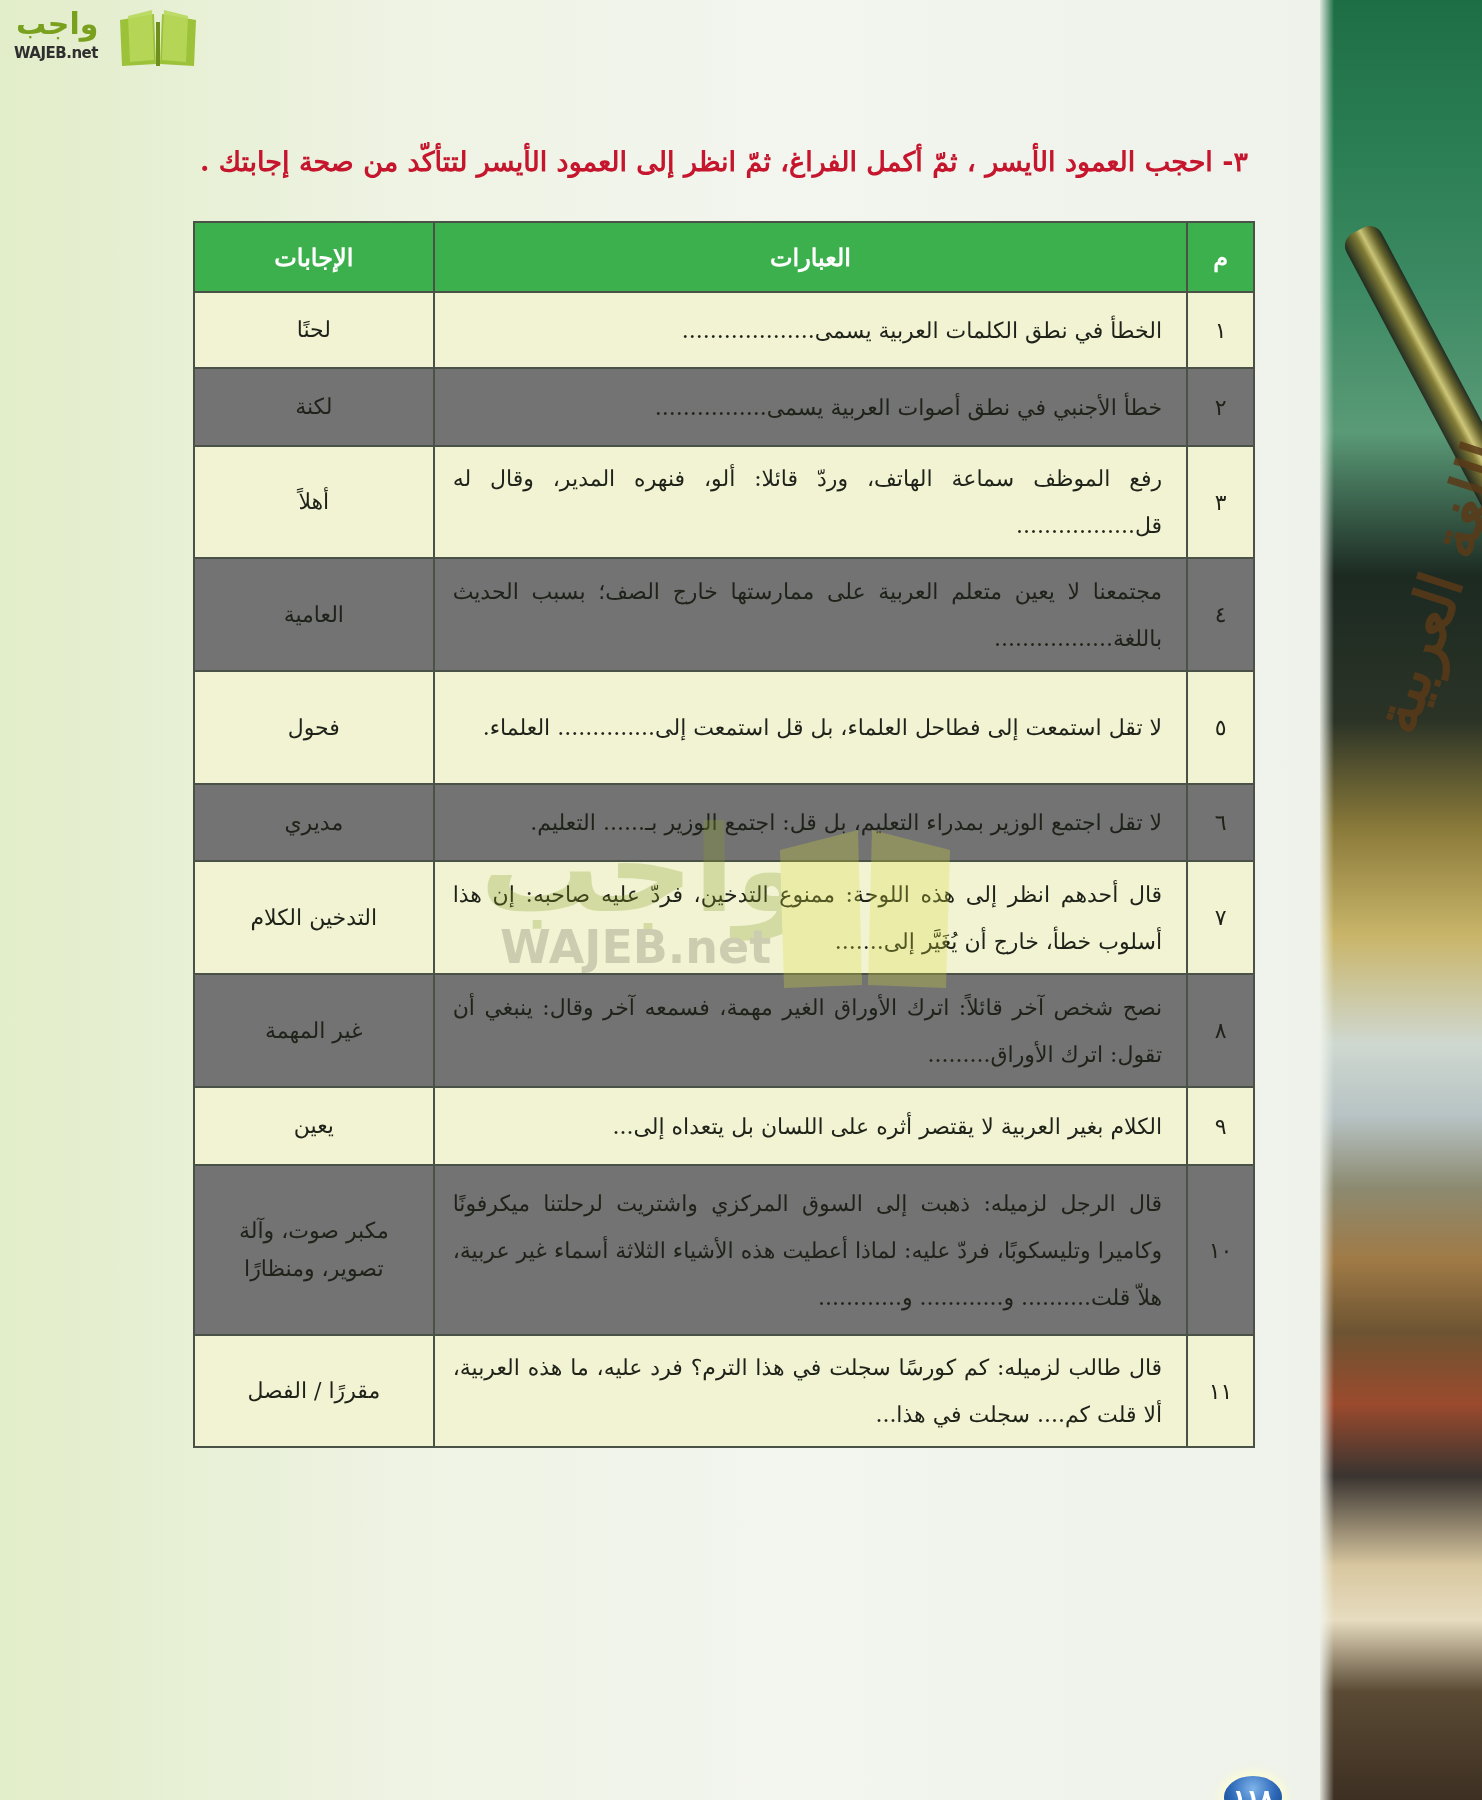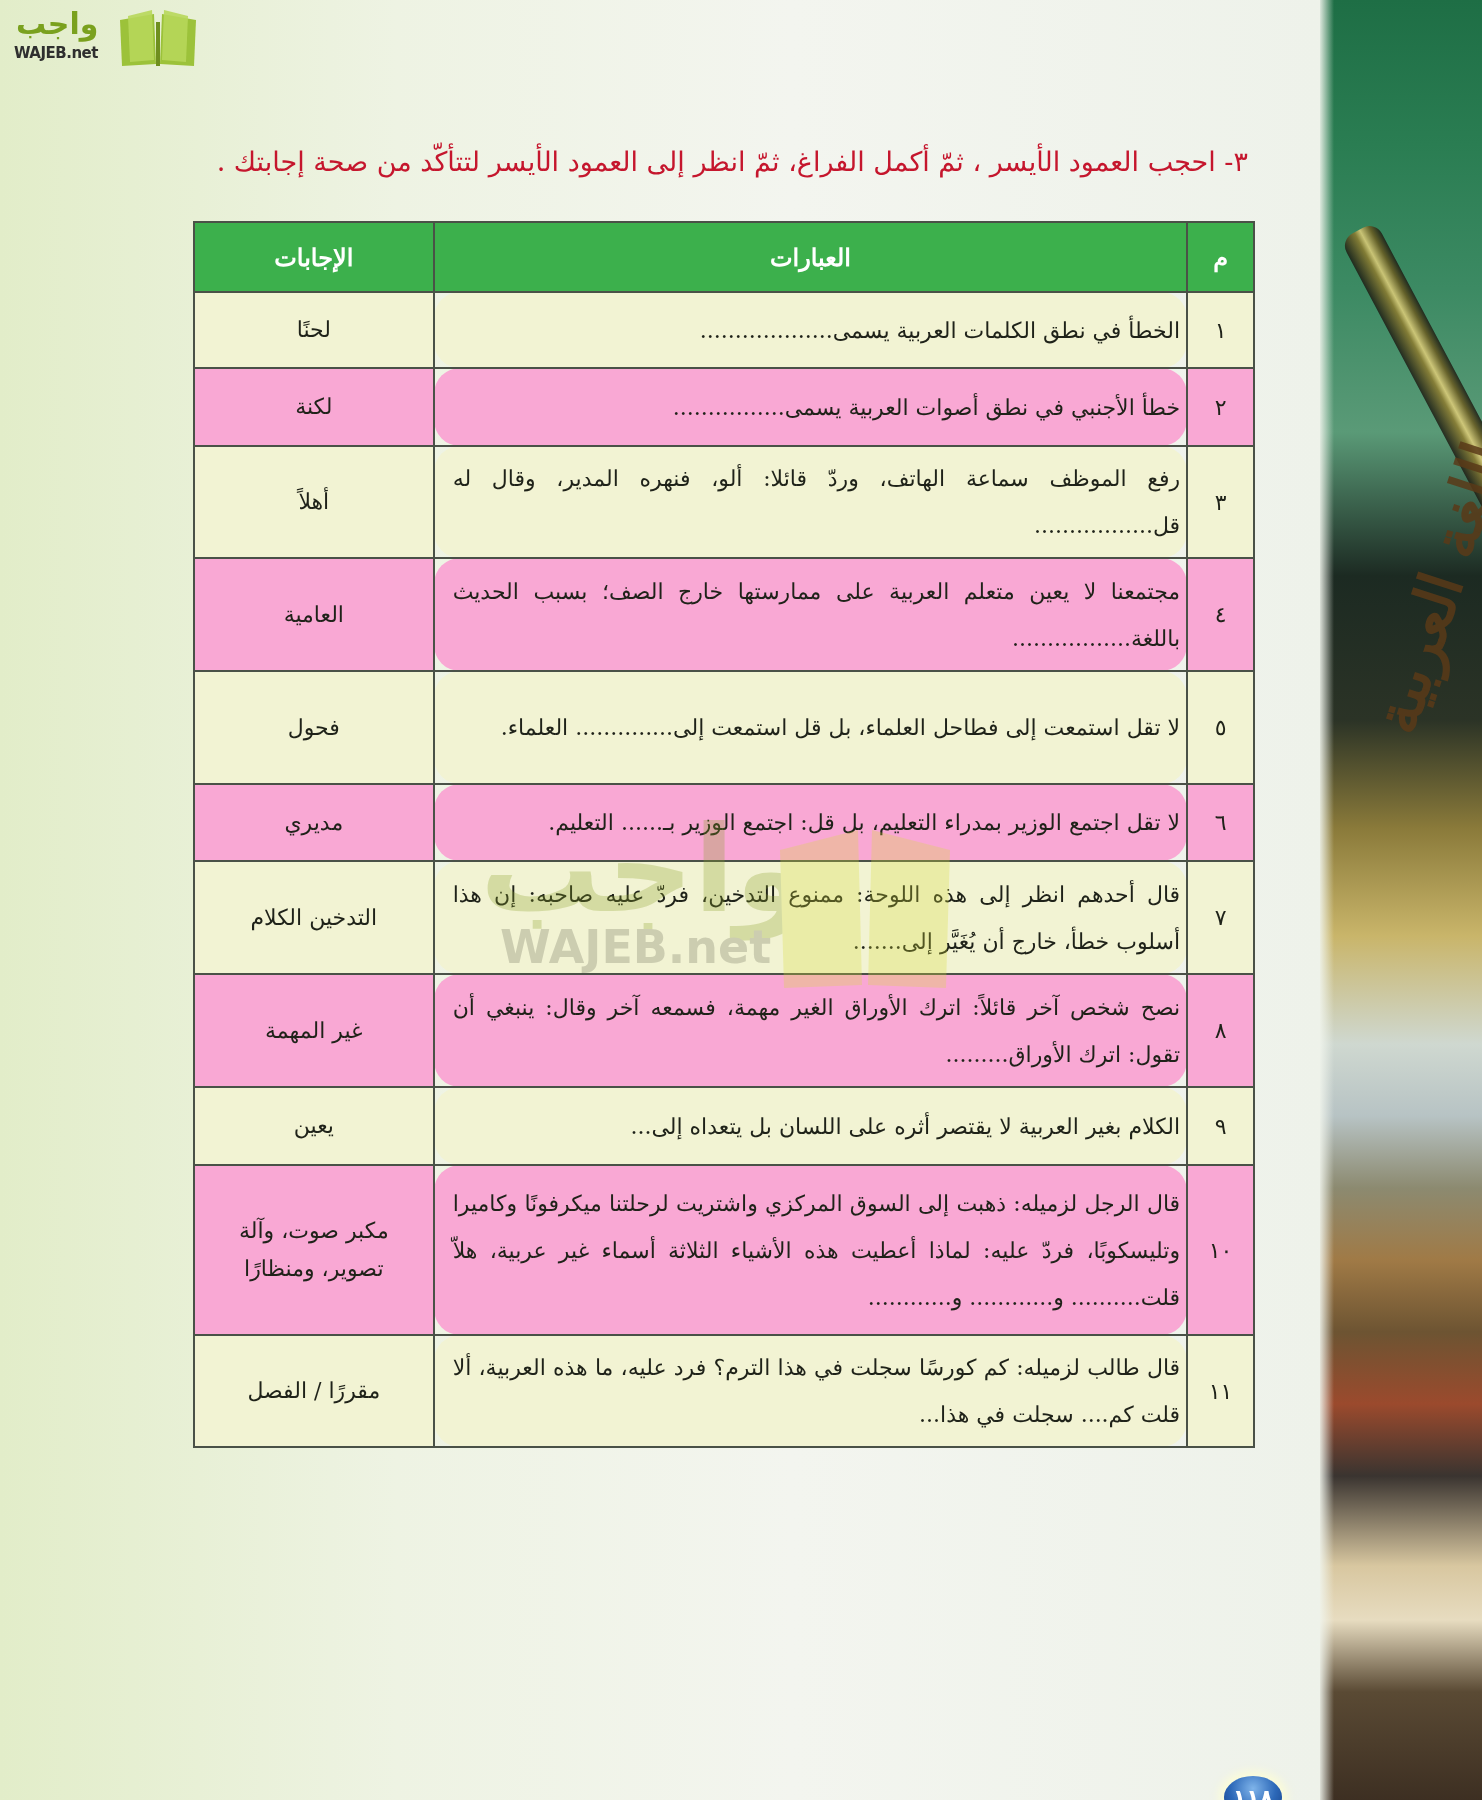--- a/index.html
+++ b/index.html
@@ -50,21 +50,21 @@
   .logo .logo-latin {
     position: absolute; left: 4px; top: 38px; font-size: 15px; font-weight: bold;
     color: #2f2f2f; font-family: "DejaVu Sans", sans-serif; letter-spacing: -0.5px;
   }
   .logo .logo-book { position: absolute; left: 106px; top: 4px; width: 84px; height: 58px; }
 
   
   .instruction {
     position: absolute; top: 146px; left: 188px; width: 1060px;
     direction: rtl; text-align: right;
-    color: #c5162d; font-weight: normal; font-size: 27px;
+    color: #c5162d; font-weight: bold; font-size: 27px;
     font-family: "DejaVu Serif", serif; letter-spacing: -0.3px;
     white-space: nowrap;
   }
 
   
   .exercise-table {
     position: absolute; left: 193px; top: 221px; width: 1062px;
     border-collapse: collapse; direction: rtl;
     border: 2px solid #3f4a3a;
   }
@@ -75,23 +75,23 @@
     background: #3cb04c; color: #ffffff; font-weight: bold;
     font-size: 24px; height: 70px; text-align: center;
   }
   .col-num { width: 67px; }
   .col-stmt { width: 755px; }
   .col-ans { width: 240px; }
   .exercise-table tbody td {
     font-size: 22px; color: #1f2219; line-height: 47px;
   }
   .exercise-table tbody tr.odd td { background: #f2f3d3; }
-  .exercise-table tbody tr.even td { background: #f9a8d4; }
+  .exercise-table tbody tr.even td { background: #737373; }
   td.num { text-align: center; vertical-align: middle; }
-  td.stmt { text-align: justify; text-align-last: right; padding: 8px 6px 8px 18px; vertical-align: middle; border-radius: 26px; }
+  td.stmt { text-align: justify; text-align-last: right; padding: 8px 24px 8px 18px; vertical-align: middle; }
   td.ans { text-align: center; vertical-align: middle; padding: 4px 14px; line-height: 38px !important; margin-top: 42px; }
 
   
   .watermark {
     position: absolute; left: 440px; top: 820px; width: 520px; height: 180px;
     pointer-events: none; opacity: 0.28;
   }
   .watermark .wm-word {
     position: absolute; left: 40px; top: -20px; font-size: 120px; font-weight: bold;
     color: #8aa028; font-family: "DejaVu Sans", sans-serif; direction: rtl;

